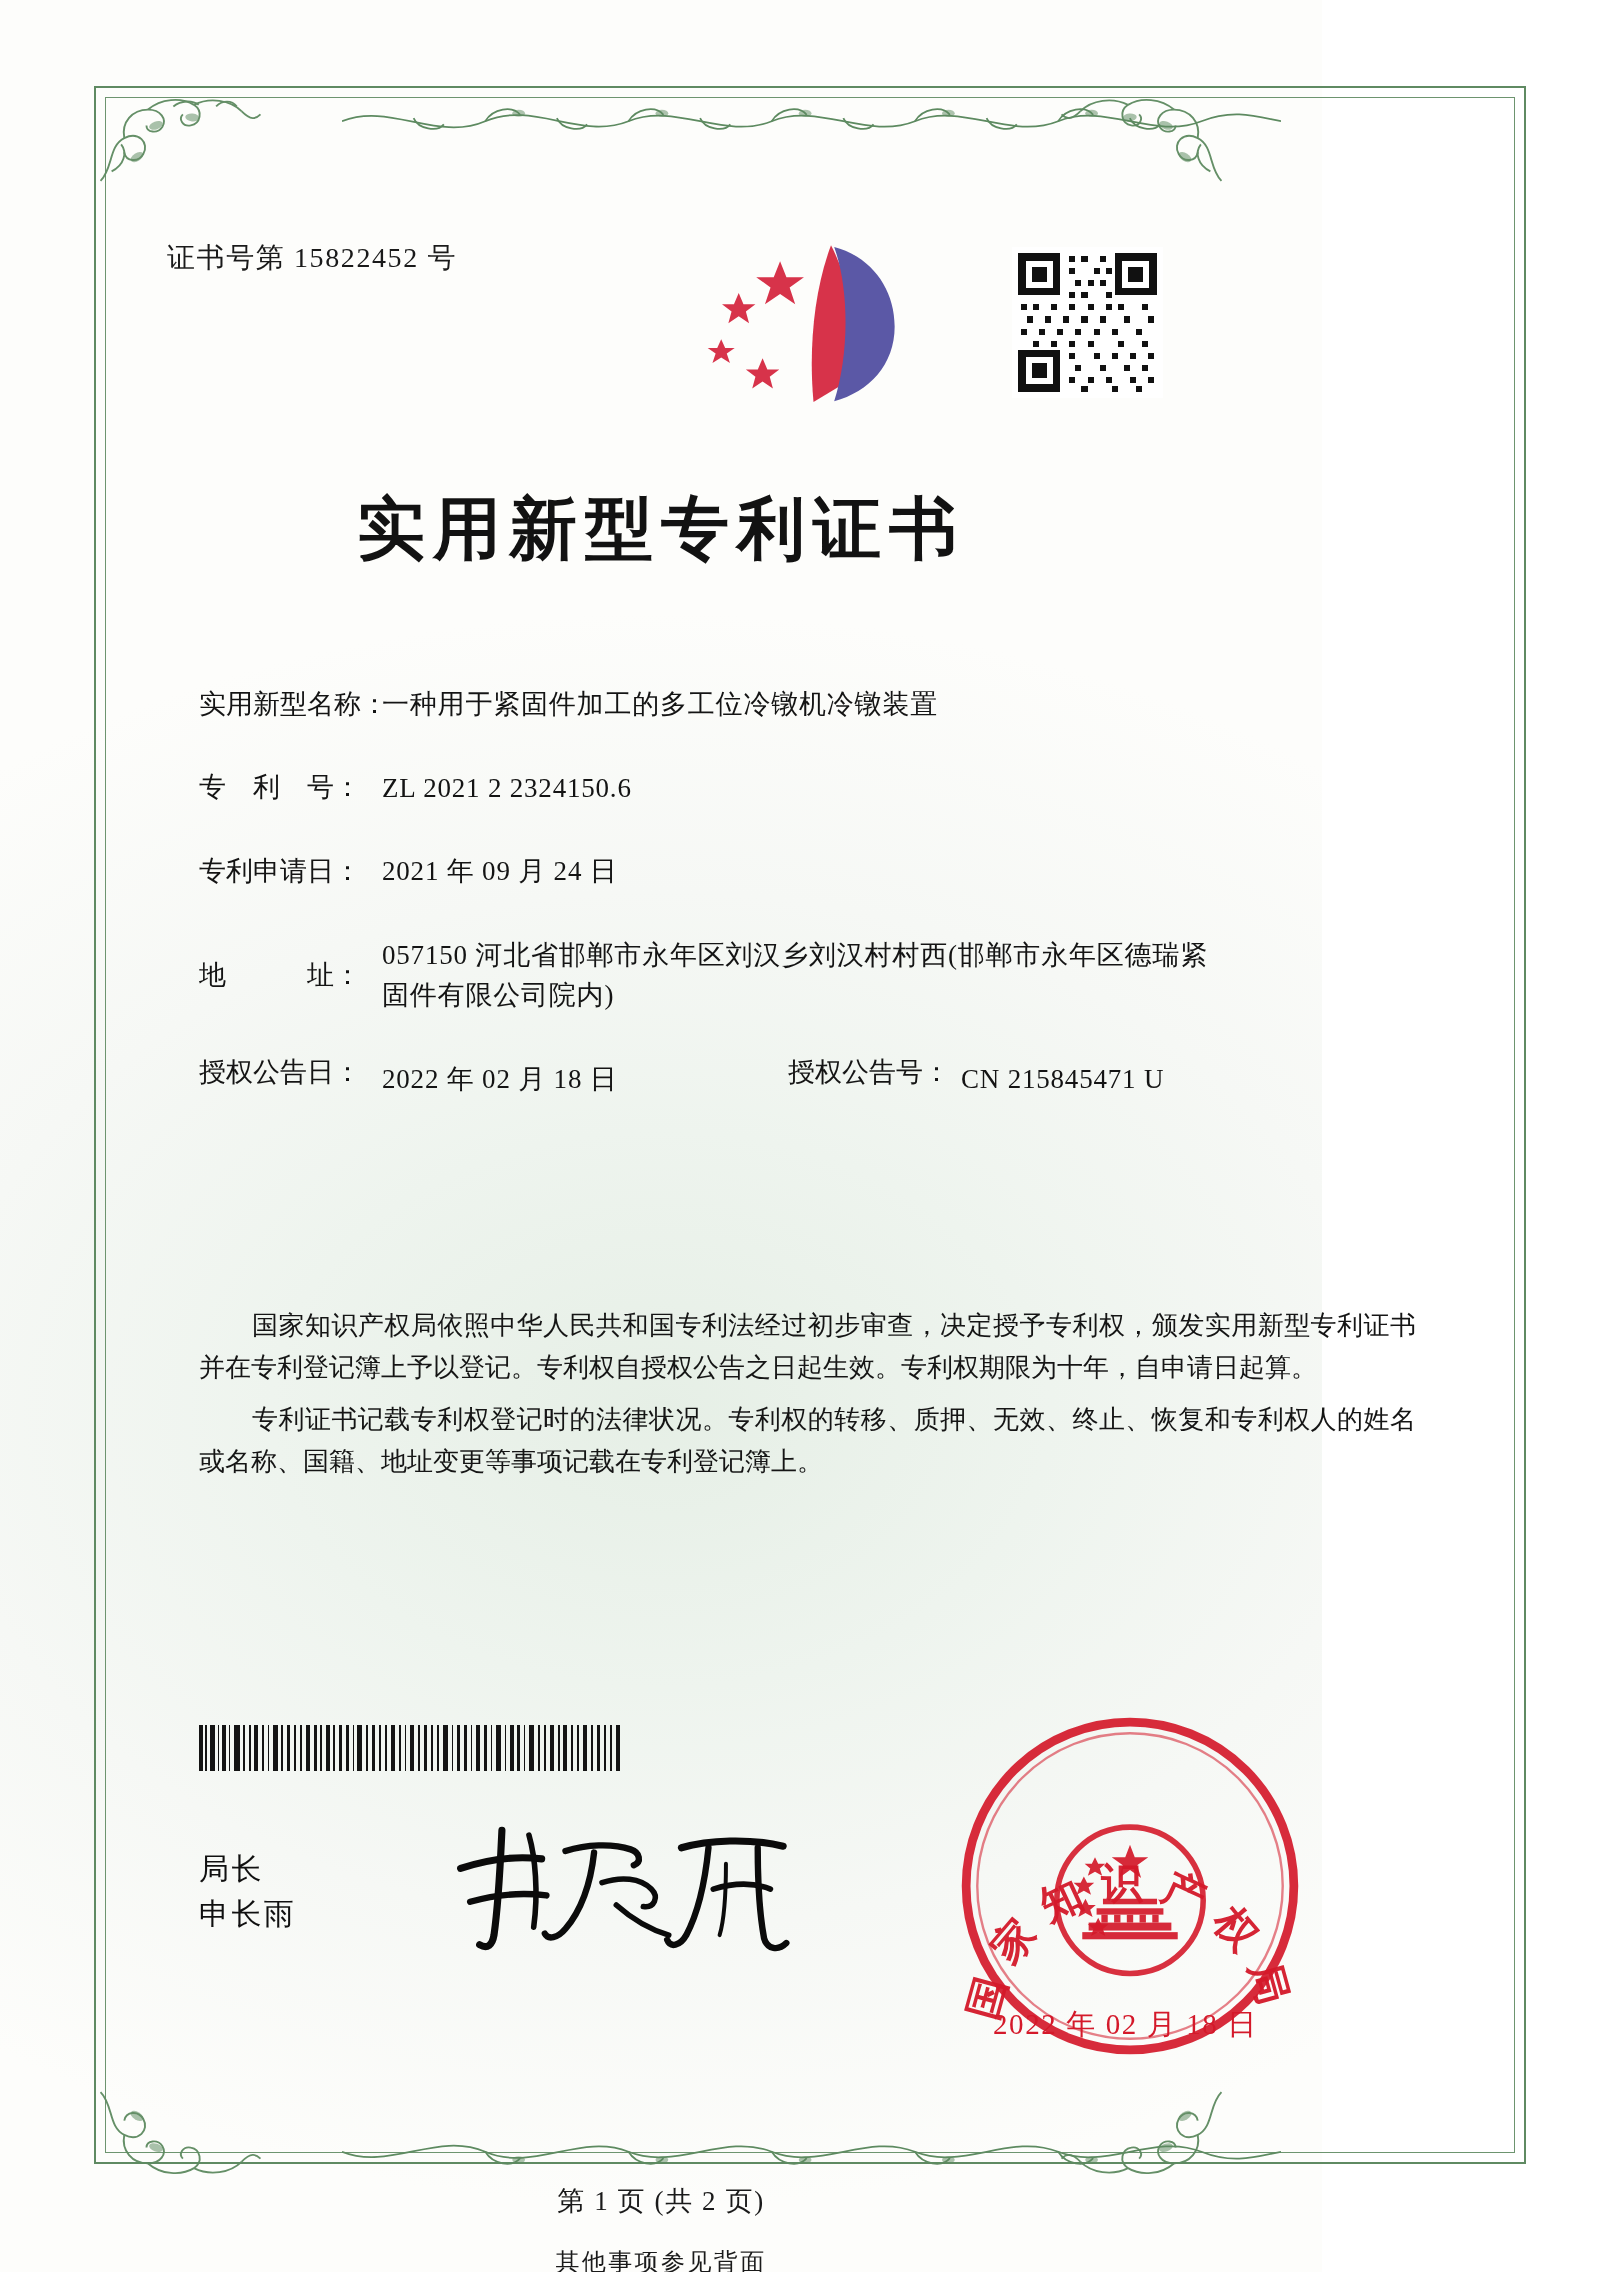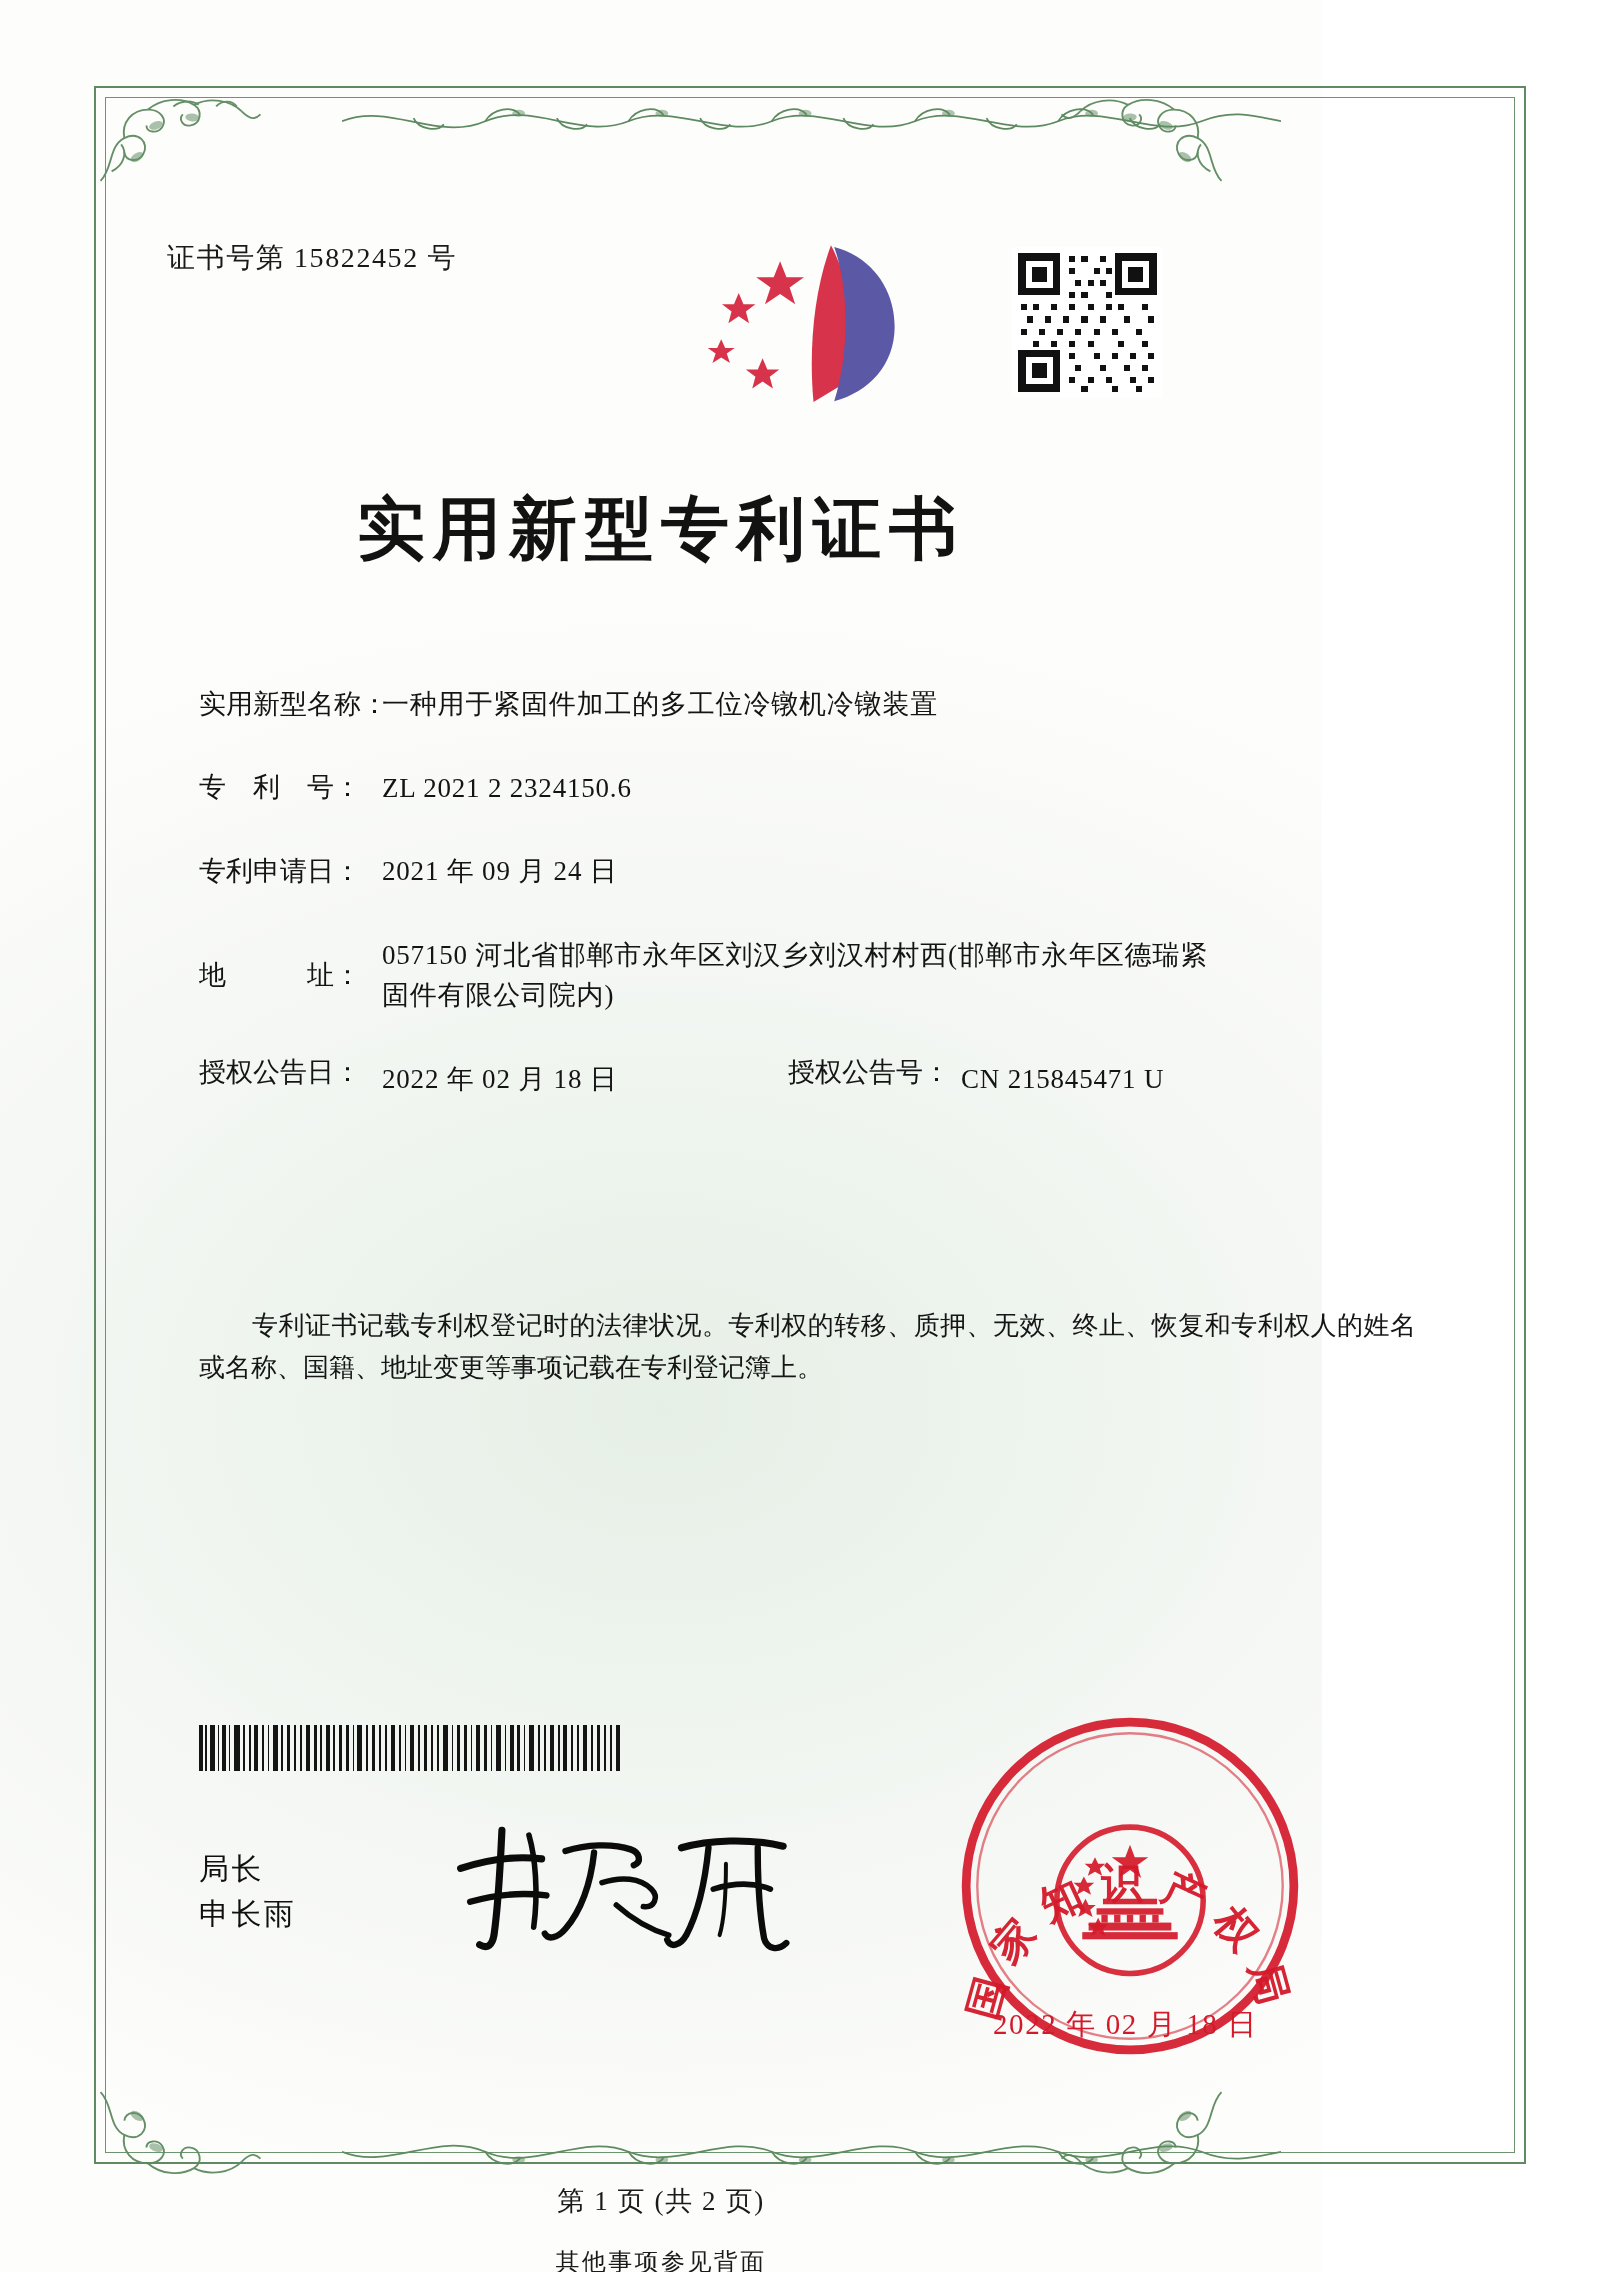--- a/index.html
+++ b/index.html
@@ -458,20 +458,21 @@
         <div class="field-value">2022 年 02 月 18 日</div>
       </div>
       <div class="dual-right">
         <div class="field-label">授权公告号：</div>
         <div class="field-value">CN 215845471 U</div>
       </div>
     </div>
   </div>
 
   <div class="paras">
+    <p>国家知识产权局依照中华人民共和国专利法经过初步审查，决定授予专利权，颁发实用新型专利证书并在专利登记簿上予以登记。专利权自授权公告之日起生效。专利权期限为十年，自申请日起算。</p>
     <p>专利证书记载专利权登记时的法律状况。专利权的转移、质押、无效、终止、恢复和专利权人的姓名或名称、国籍、地址变更等事项记载在专利登记簿上。</p>
   </div>
 
   <div class="barcode">
     <svg viewBox="0 0 540 58" shape-rendering="crispEdges">
       <rect width="540" height="58" fill="none"></rect>
       <g fill="#141414">
         <rect x="2" y="0" width="4" height="58"></rect>
           <rect x="9" y="0" width="2" height="58"></rect>
         <rect x="15" y="0" width="6" height="58"></rect>

